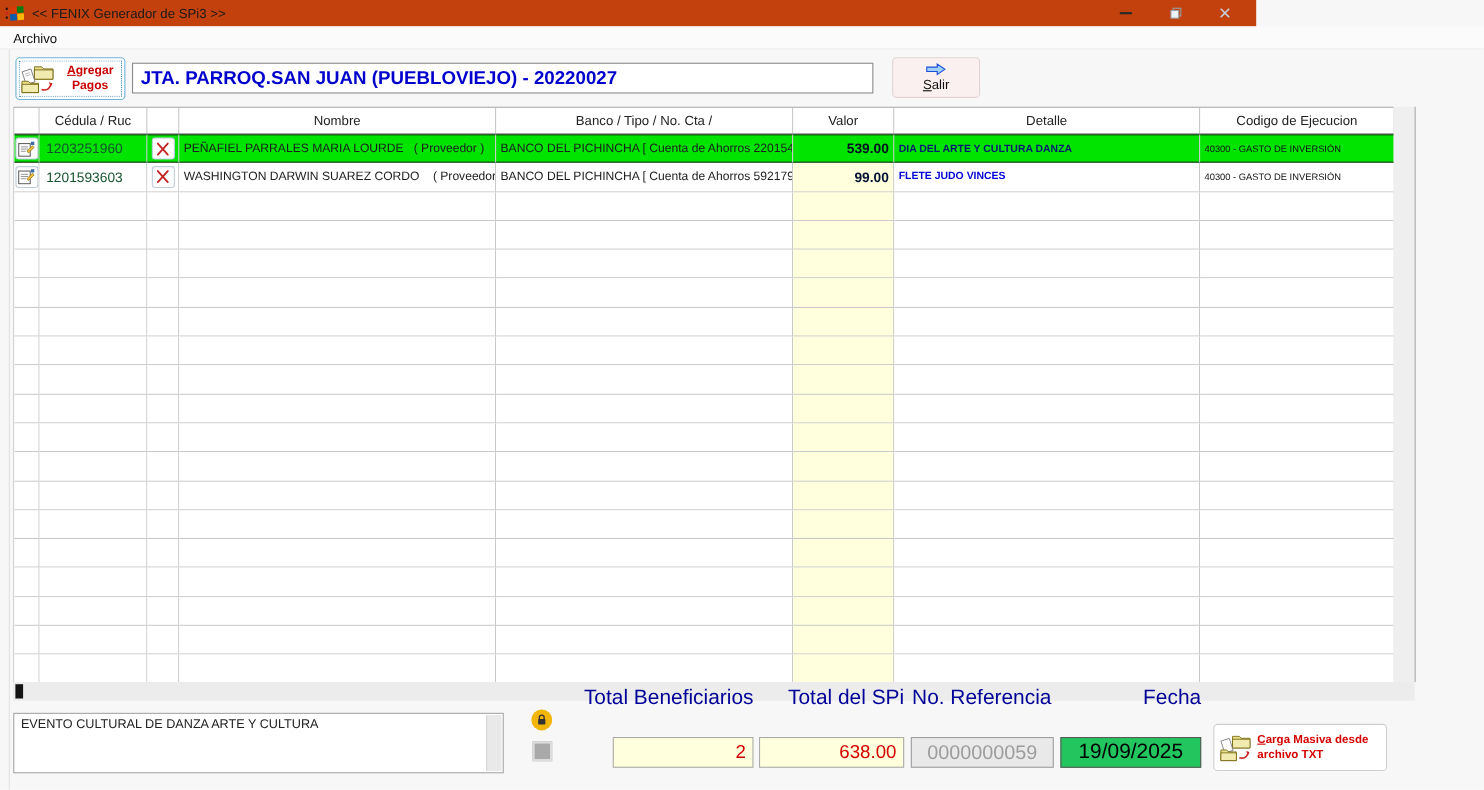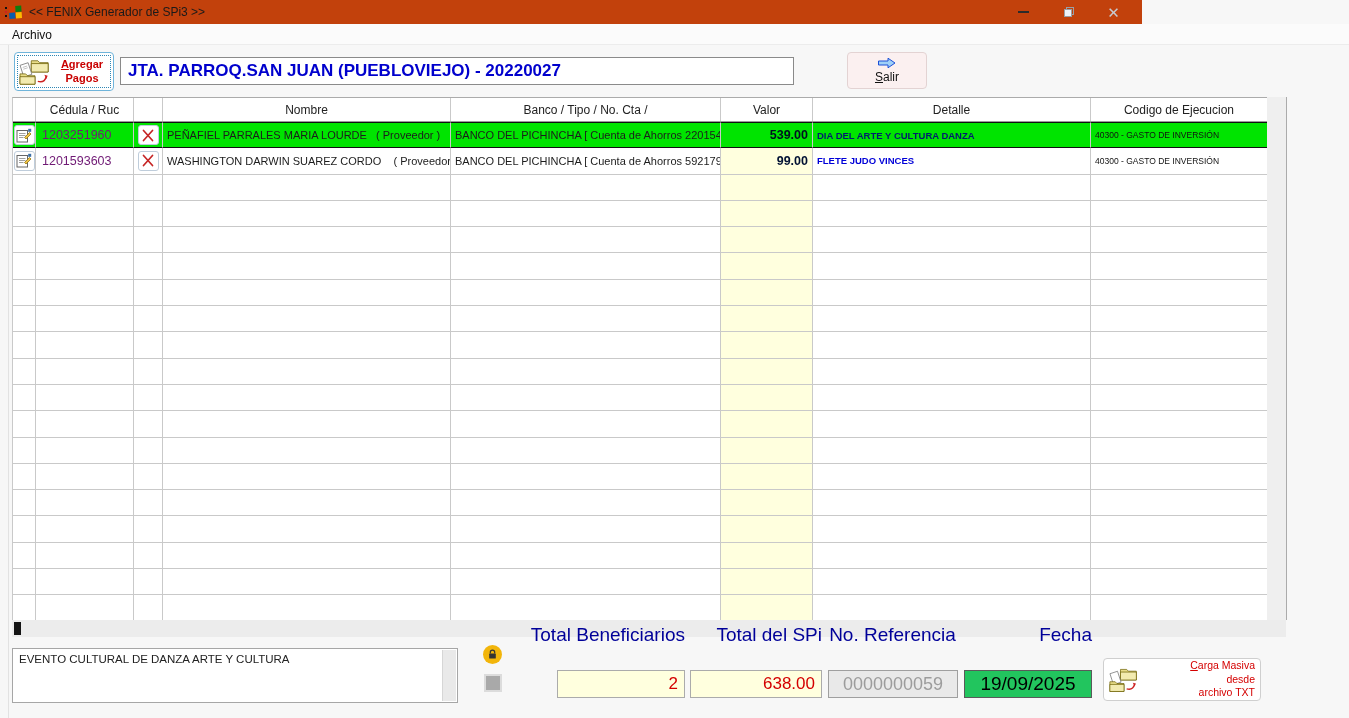--- a/index.html
+++ b/index.html
@@ -21,31 +21,31 @@
   
   .menubar { position:absolute; left:0; top:24px; width:1349px; height:21px; background:#FBFBFB; border-bottom:1px solid #ECECEC; }
   .menu-item { position:absolute; left:6px; top:1px; font-size:12px; color:#111; padding:3px 6px; background:transparent; border:none; cursor:pointer; }
   .panel-line { position:absolute; left:8px; top:45px; width:1px; height:673px; background:#E2E2E2; }
   
   .agregar-btn { position:absolute; left:14px; top:52px; width:100px; height:39px; background:#fff; border:1px solid #6FB4DA; border-radius:4px; outline:1.5px dotted #2E86B5; outline-offset:-4px; display:flex; align-items:center; gap:3px; padding:2px 3px 2px 4px; cursor:pointer;justify-content:flex-end; }
   .agregar-text { color:#C90000; font-weight:bold; font-size:11px; line-height:1.2; text-align:center; flex:1; }
   .u-first { display:block; }
   .u-first::first-letter { text-decoration: underline; }
   .title-input { position:absolute; left:120px; top:57px; width:674px; height:28px; border:1px solid #8a8a8a; background:#fff; font-family:"Liberation Sans",sans-serif; font-size:17px; font-weight:bold; color:#0000CD; padding:2px 7px; }
-  .salir-btn { position:absolute; left:811px; top:52px; width:80px; height:37px; background:#FBF0F0; border:1px solid #E3D3D3; border-radius:4px; display:flex; flex-direction:column; align-items:center; justify-content:center; gap:1px; cursor:pointer; font-size:12px; color:#111; font-family:"Liberation Sans",sans-serif;margin-left:36px; }
+  .salir-btn { position:absolute; left:811px; top:52px; width:80px; height:37px; background:#FBF0F0; border:1px solid #E3D3D3; border-radius:4px; display:flex; flex-direction:column; align-items:center; justify-content:center; gap:1px; cursor:pointer; font-size:12px; color:#111; font-family:"Liberation Sans",sans-serif; }
   
   .table { position:absolute; left:12px; top:97px; width:1255px; height:523px; background:#fff; border-top:1px solid #ABABAB; border-left:1px solid #C9C9C9; }
   .tgrid { display:grid; grid-template-columns:23px 98px 29px 288px 270px 92px 278px 177px; }
   .thead { height:24px; border-bottom:1px solid #9a9a9a; }
   .hcell { border-right:1px solid #C9C9C9; display:flex; align-items:center; justify-content:center; font-size:12px; color:#222; overflow:hidden; }
   .tbody { height:498px; overflow:hidden; }
   .trow { height:26.3px; }
   .cell { border-right:1px solid #C9C9C9; border-bottom:1px solid #C9C9C9; display:flex; align-items:center; overflow:hidden; background:#fff; }
   .c-icon, .c-x { justify-content:center; }
-  .c-ced { font-size:12.5px; color:#701a75; padding-left:6px; }
+  .c-ced { font-size:12.5px; color:#14532d; padding-left:6px; }
   .c-nom, .c-ban { font-size:11px; color:#1c1c1c; padding-left:4px; white-space:pre; }
   .c-val { background:#FFFFDE; justify-content:flex-end; padding-right:4px; font-weight:bold; font-size:12.5px; color:#001133; }
   .c-det { font-size:9.5px; font-weight:bold; color:#0000D8; padding-left:4px; }
   .c-cod { font-size:8.5px; color:#111; padding-left:4px; }
   .trow.sel .cell { background:#00E400; border-top:1px solid #101010; border-bottom:1px solid #101010; }
   .trow.sel .c-det { color:#001C6E; }
   .trow.sel .c-val { color:#001020; }
   .mini-btn { width:21px; height:20px; background:#fff; border:1px solid #BFCDDB; border-radius:3px; display:flex; align-items:center; justify-content:center; cursor:pointer; padding:0; }
   .vscroll { position:absolute; left:1267px; top:97px; width:20px; height:523px; background:#EFEFEF; border-right:1px solid #ABABAB; }
   .hscroll { position:absolute; left:12px; top:620px; width:1274px; height:17px; background:#ECECEC; }
@@ -59,21 +59,21 @@
   .lbl-benef { left:480px; width:205px; text-align:right; }
   .lbl-spi   { left:640px; width:182px; text-align:right; }
   .lbl-ref   { left:827px; width:131px; text-align:center; }
   .lbl-fecha { left:964px; width:128px; text-align:right; }
   .fld { position:absolute; top:670px; height:28px; display:flex; align-items:center; font-size:17px; }
   .fld-benef { left:557px; width:128px; background:#FFFFDE; border:1px solid #ABABAB; color:#D40000; justify-content:flex-end; padding-right:6px; }
   .fld-spi   { left:690px; width:132px; background:#FFFFDE; border:1px solid #ABABAB; color:#D40000; justify-content:flex-end; padding-right:6px; }
   .fld-ref   { left:828px; width:130px; background:#E9E9E9; border:1px solid #9F9F9F; color:#9C9C9C; justify-content:center; font-size:18px; }
   .fld-fecha { left:964px; width:128px; background:#22c55e; border:1px solid #5A5A5A; color:#000; justify-content:center; font-size:19px; }
   .carga-btn { position:absolute; left:1103px; top:658px; width:158px; height:43px; background:#fff; border:1px solid #CFCFCF; border-radius:4px; display:flex; align-items:center; gap:4px; padding:0 5px; cursor:pointer; }
-  .carga-text { color:#D40000; font-weight:normal; font-size:10.5px; line-height:1.3; text-align:right; flex:1;margin-left:21px; }
+  .carga-text { color:#D40000; font-weight:bold; font-size:10.5px; line-height:1.3; text-align:left; flex:1; }
 </style>
 </head>
 <body>
 
 <div class="titlebar">
   <svg class="win-icon" viewBox="0 0 17 15">
     <rect x="0" y="2" width="2" height="2" fill="#111"></rect>
       <rect x="0" y="6" width="2" height="2" fill="#C22"></rect>
       <rect x="0" y="10" width="2" height="2" fill="#111"></rect>
     <g transform="rotate(-4 9 7)">

